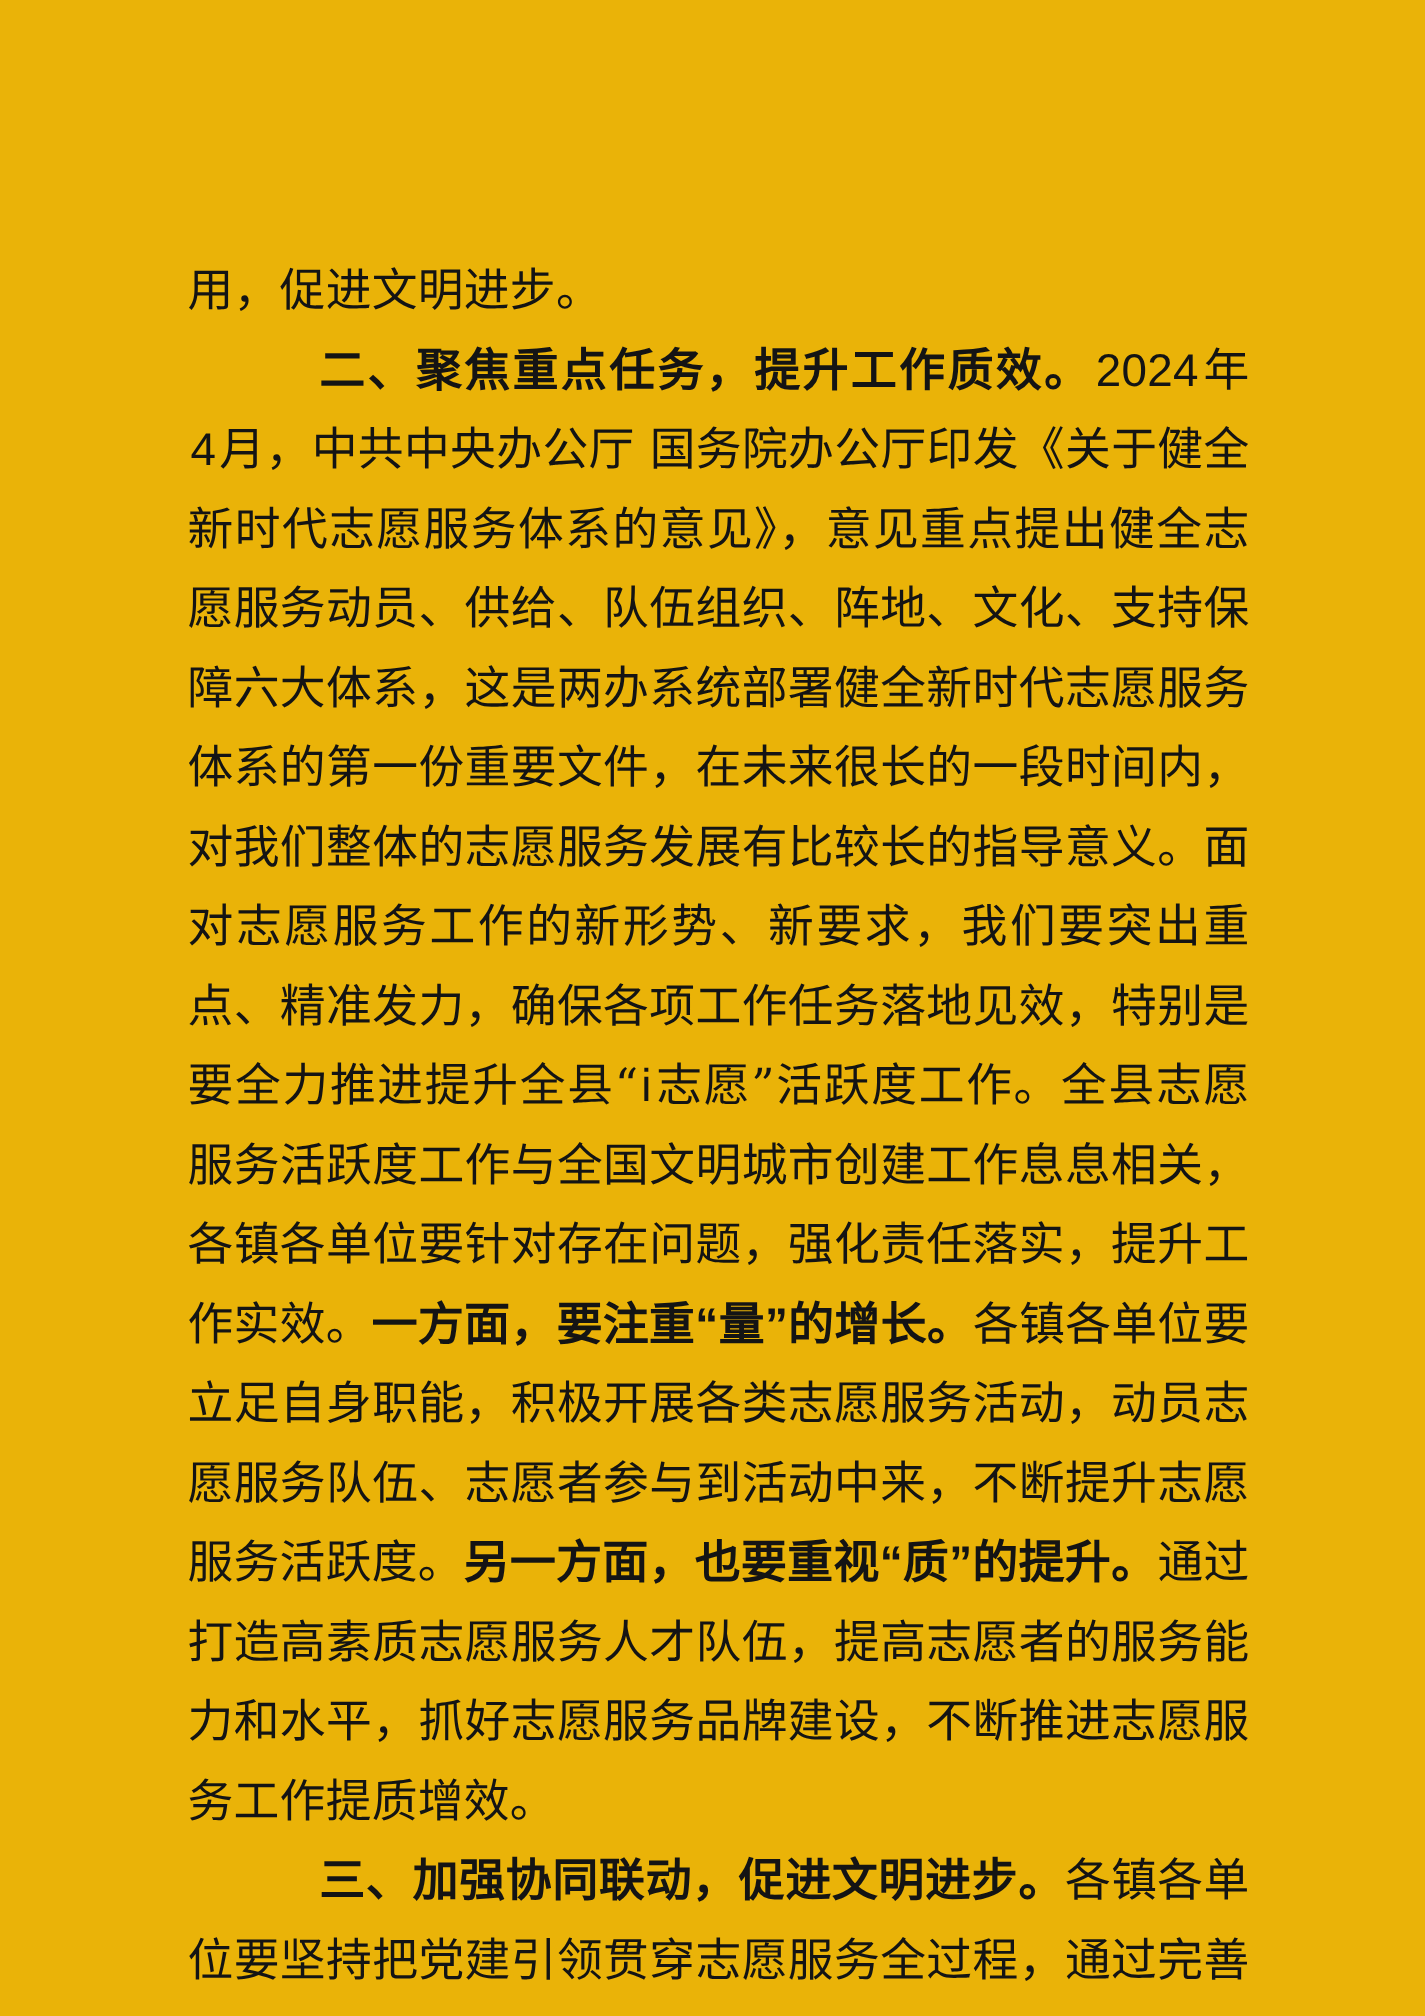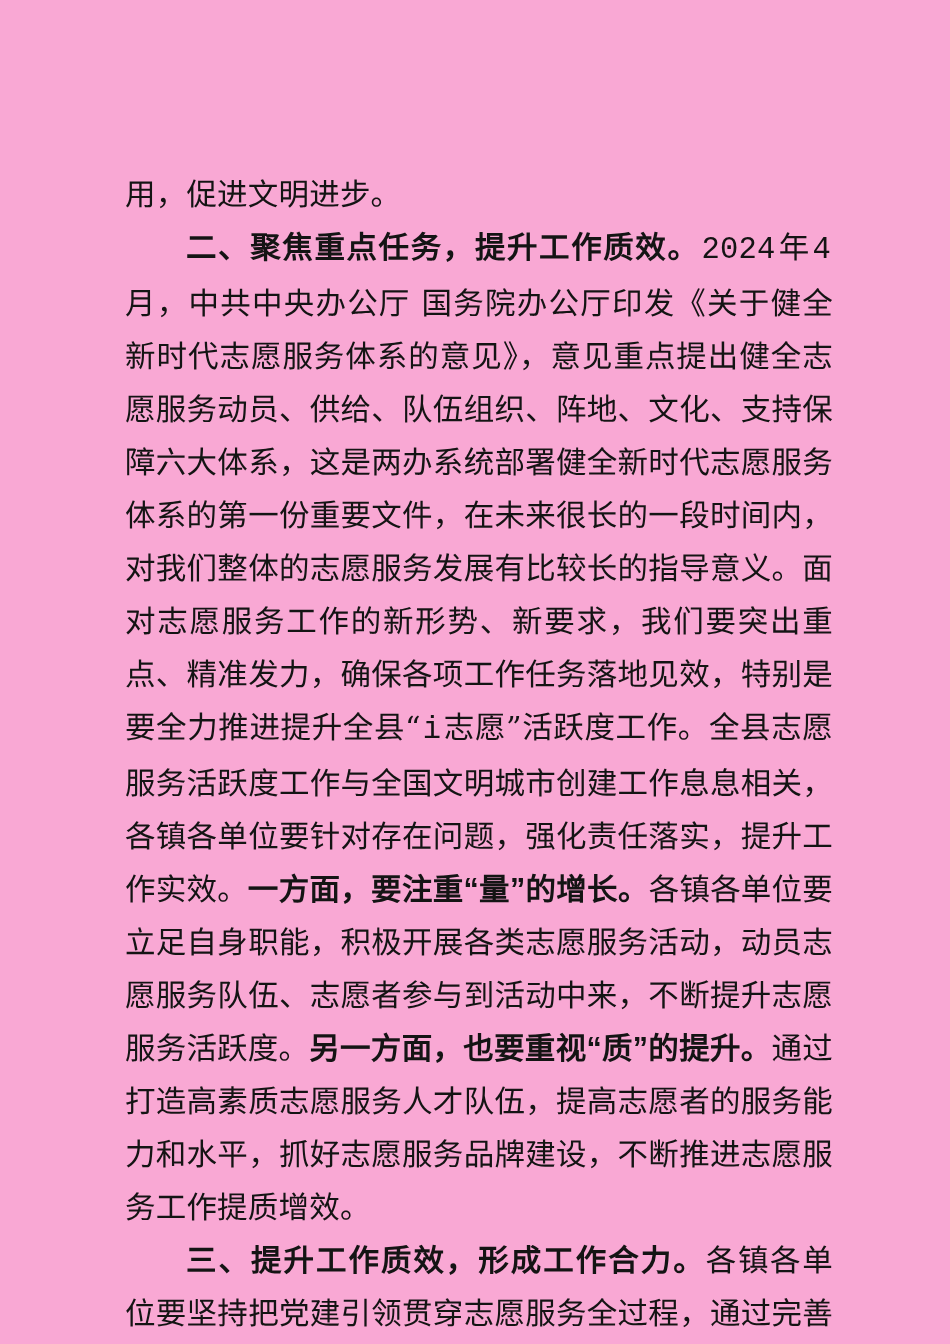--- a/index.html
+++ b/index.html
@@ -17,21 +17,21 @@
     color: #141414;
     -webkit-font-smoothing: antialiased;
   }
 
   .page {
     position: absolute;
     top: 0;
     left: 0;
     width: 950px;
     height: 1344px;
-    background: #f9a8d4;
+    background: #eab308;
     box-sizing: border-box;
     padding: 168px 117px 0 125px;
   }
 
   .doc-body {
     width: 708px;
   }
 
   
   .para {
@@ -51,47 +51,48 @@
 
   .indent {
     text-indent: 2em;
   }
 
   
   .sec-head {
     font-family: "DejaVu Sans", "Liberation Sans", sans-serif;
     font-weight: 700;
     letter-spacing: 0.5px;
+    margin-left: 27px;
   }
 
   
   .emph {
     font-family: Liberation Sans, sans-serif;
     font-weight: 700;
     letter-spacing: 0.3px;
   }
 
   
   .num {
-    font-family: Liberation Mono, monospace;
+    font-family: Liberation Sans, sans-serif;
     padding: 0 2px;
   }
 </style>
 </head>
 <body>
 
 <div class="page">
   <div class="doc-body">
 
     <p class="para">
       <span>用，促进文明进步。</span>
     </p>
 
     <p class="para indent">
       <span class="sec-head">二、聚焦重点任务，提升工作质效。</span><span class="num">2024</span><span>年</span><span class="num">4</span><span>月</span><span>，中共中央办公厅 国务院办公厅印发《关于健全新时代志愿服务体系的意见》，意见重点提出健全志愿服务动员、供给、队伍组织、阵地、文化、支持保障六大体系，这是两办系统部署健全新时代志愿服务体系的第一份重要文件，在未来很长的一段时间内，对我们整体的志愿服务发展有比较长的指导意义。面对志愿服务工作的新形势、新要求，我们要突出重点、精准发力，确保各项工作任务落地见效，特别是要全力推进提升全县“</span><span class="num">i</span><span>志愿”活跃度工作。全县志愿服务活跃度工作与全国文明城市创建工作息息相关，各镇各单位要针对存在问题，强化责任落实，提升工作实效。</span><span class="emph">一方面，要注重“量”的增长。</span><span>各镇各单位要立足自身职能，积极开展各类志愿服务活动，动员志愿服务队伍、志愿者参与到活动中来，不断提升志愿服务活跃度。</span><span class="emph">另一方面，也要重视“质”的提升。</span><span>通过打造高素质志愿服务人才队伍，提高志愿者的服务能力和水平，抓好志愿服务品牌建设，不断推进志愿服务工作提质增效。</span>
     </p>
 
     <p class="para indent">
-      <span class="sec-head">三、提升工作质效，形成工作合力。</span><span>各镇各单位要坚持把党建引领贯穿志愿服务全过程，通过完善组织架构、整合资源力量、强化党员示范，为志愿服务顺利推进提供坚实保障。去年</span>
+      <span class="sec-head">三、加强协同联动，促进文明进步。</span><span>各镇各单位要坚持把党建引领贯穿志愿服务全过程，通过完善组织架构、整合资源力量、强化党员示范，为志愿服务顺利推进提供坚实保障。去年</span>
     </p>
 
   </div>
 </div>
 
 </body></html>

